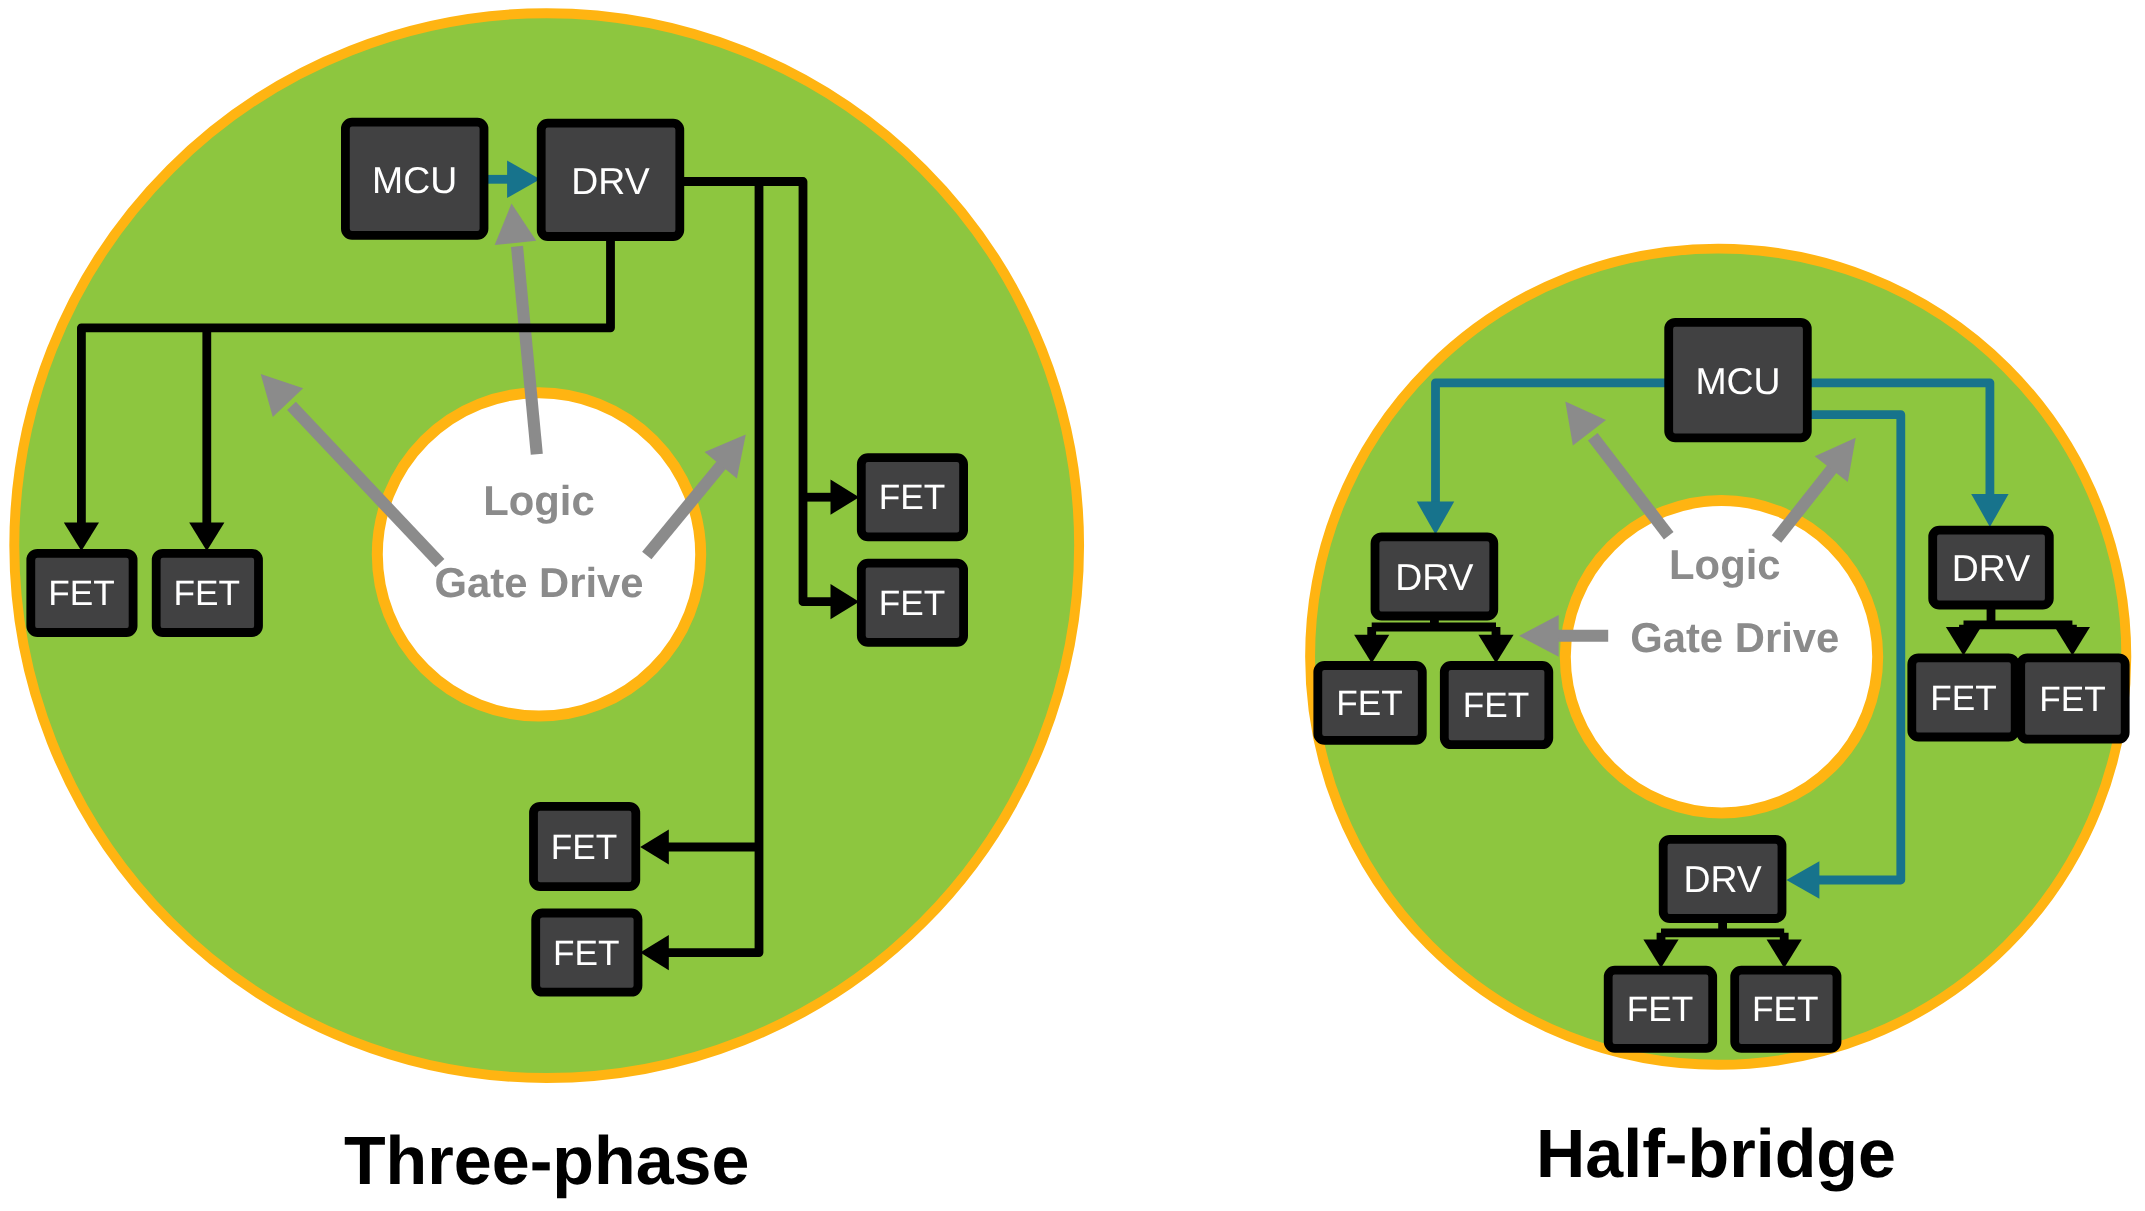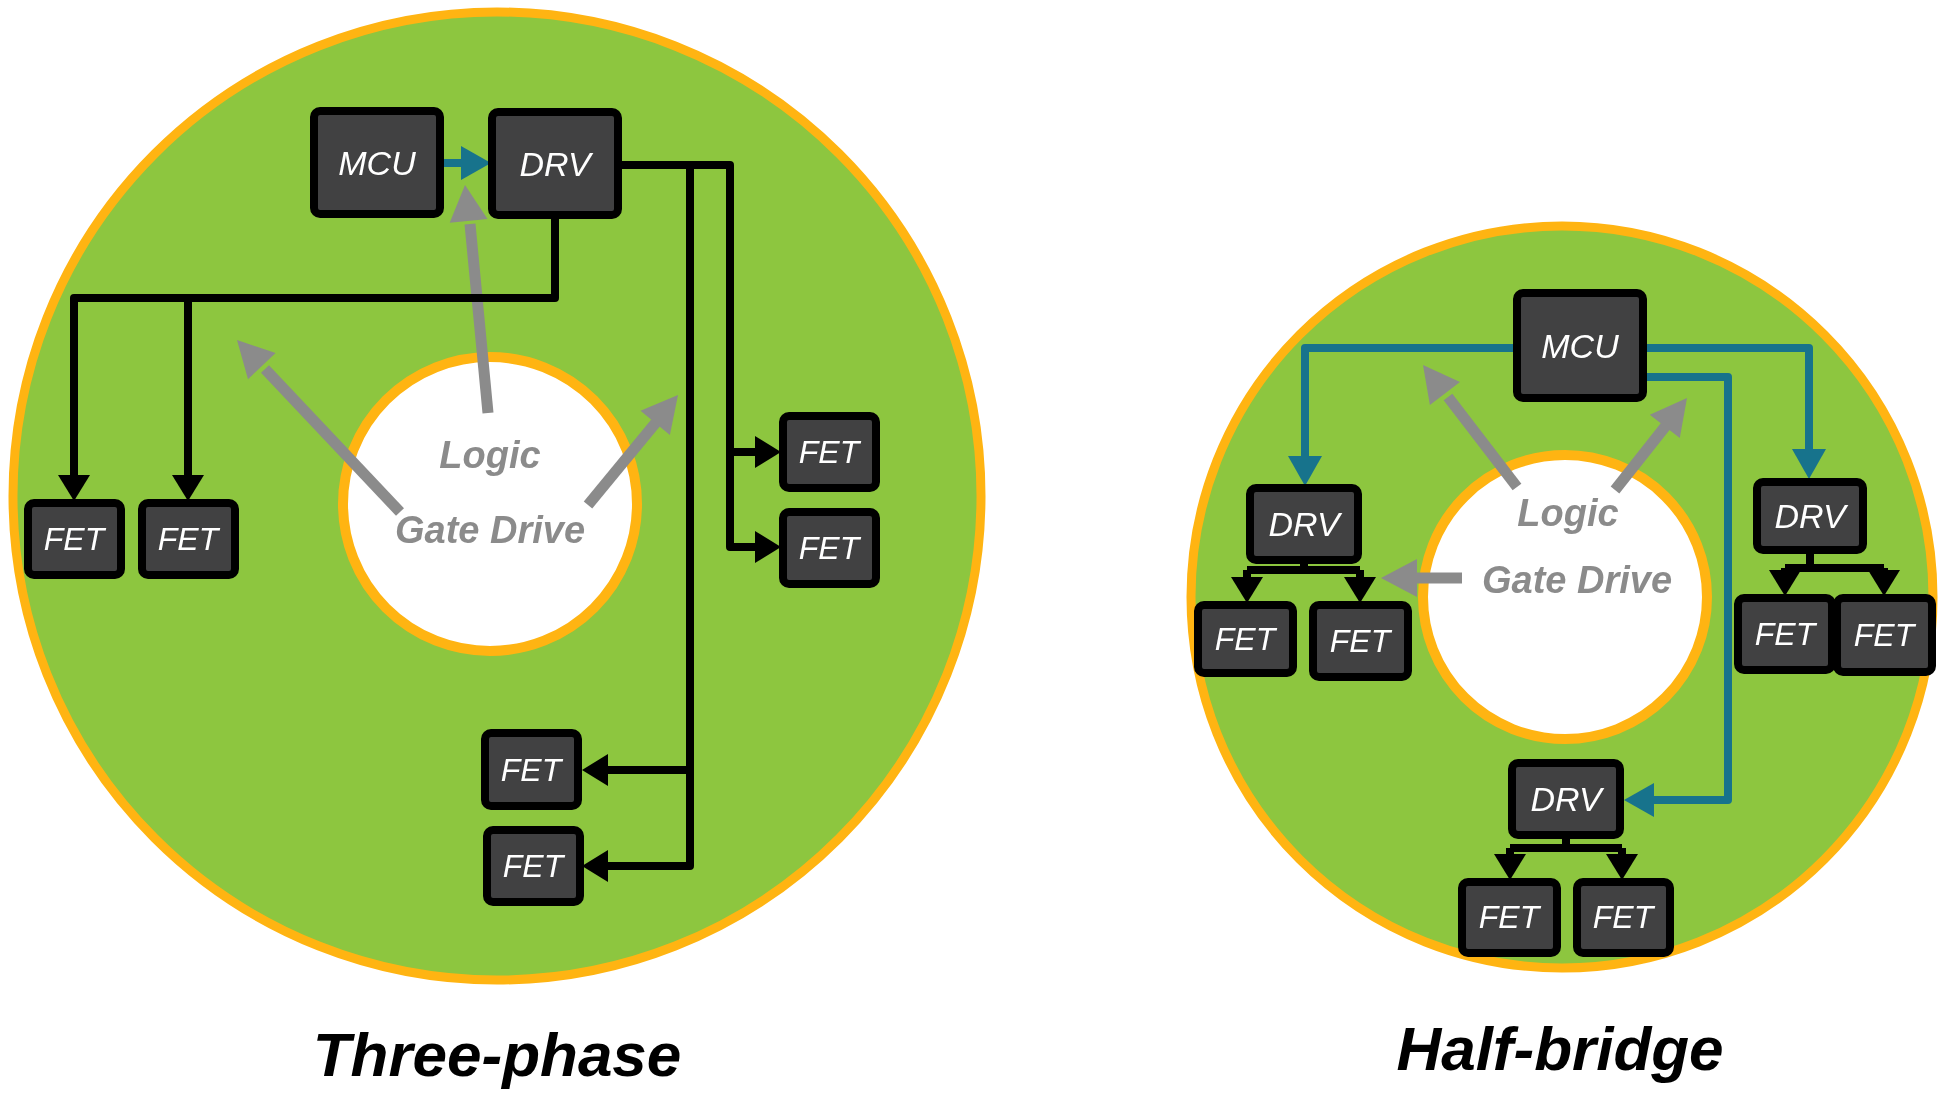--- a/index.html
+++ b/index.html
@@ -1,17 +1,17 @@
 <!DOCTYPE html>
 <html style="--bg: #FFFFFF; --green: #8DC63F; --orange: #FFB412; --teal: #17738C; --gray: #8B8B8B; --box: #414142;"><head>
 <meta charset="utf-8">
 <style>
   html,body{margin:0;padding:0;background:var(--bg,#fff);}
   .stage{position:relative;width:1950px;height:1101px;background:var(--bg,#fff);overflow:hidden;
-         font-family:"Liberation Sans", sans-serif;font-style:italic;}
+         font-family:"Liberation Sans", sans-serif;}
   svg{position:absolute;left:0;top:0;}
   .donut{fill:var(--green,#8DC63F);stroke:var(--orange,#FFB412);stroke-width:9;}
   .hub{fill:#FFFFFF;stroke:var(--orange,#FFB412);stroke-width:10;}
   .node{fill:var(--box,#414142);stroke:#000000;stroke-width:8;}
   .node-label{fill:#FFFFFF;font-size:34px;text-anchor:middle;}
   .fet-label{fill:#FFFFFF;font-size:32px;text-anchor:middle;}
   .hub-label{fill:var(--gray,#8B8B8B);font-size:38px;font-weight:bold;text-anchor:middle;}
   .caption{fill:#000000;font-size:62px;font-weight:bold;text-anchor:middle;}
   .black-line{fill:none;stroke:#000000;stroke-width:8;stroke-linejoin:round;}
   .teal-line{fill:none;stroke:var(--teal,#17738C);stroke-width:8;stroke-linejoin:round;}

